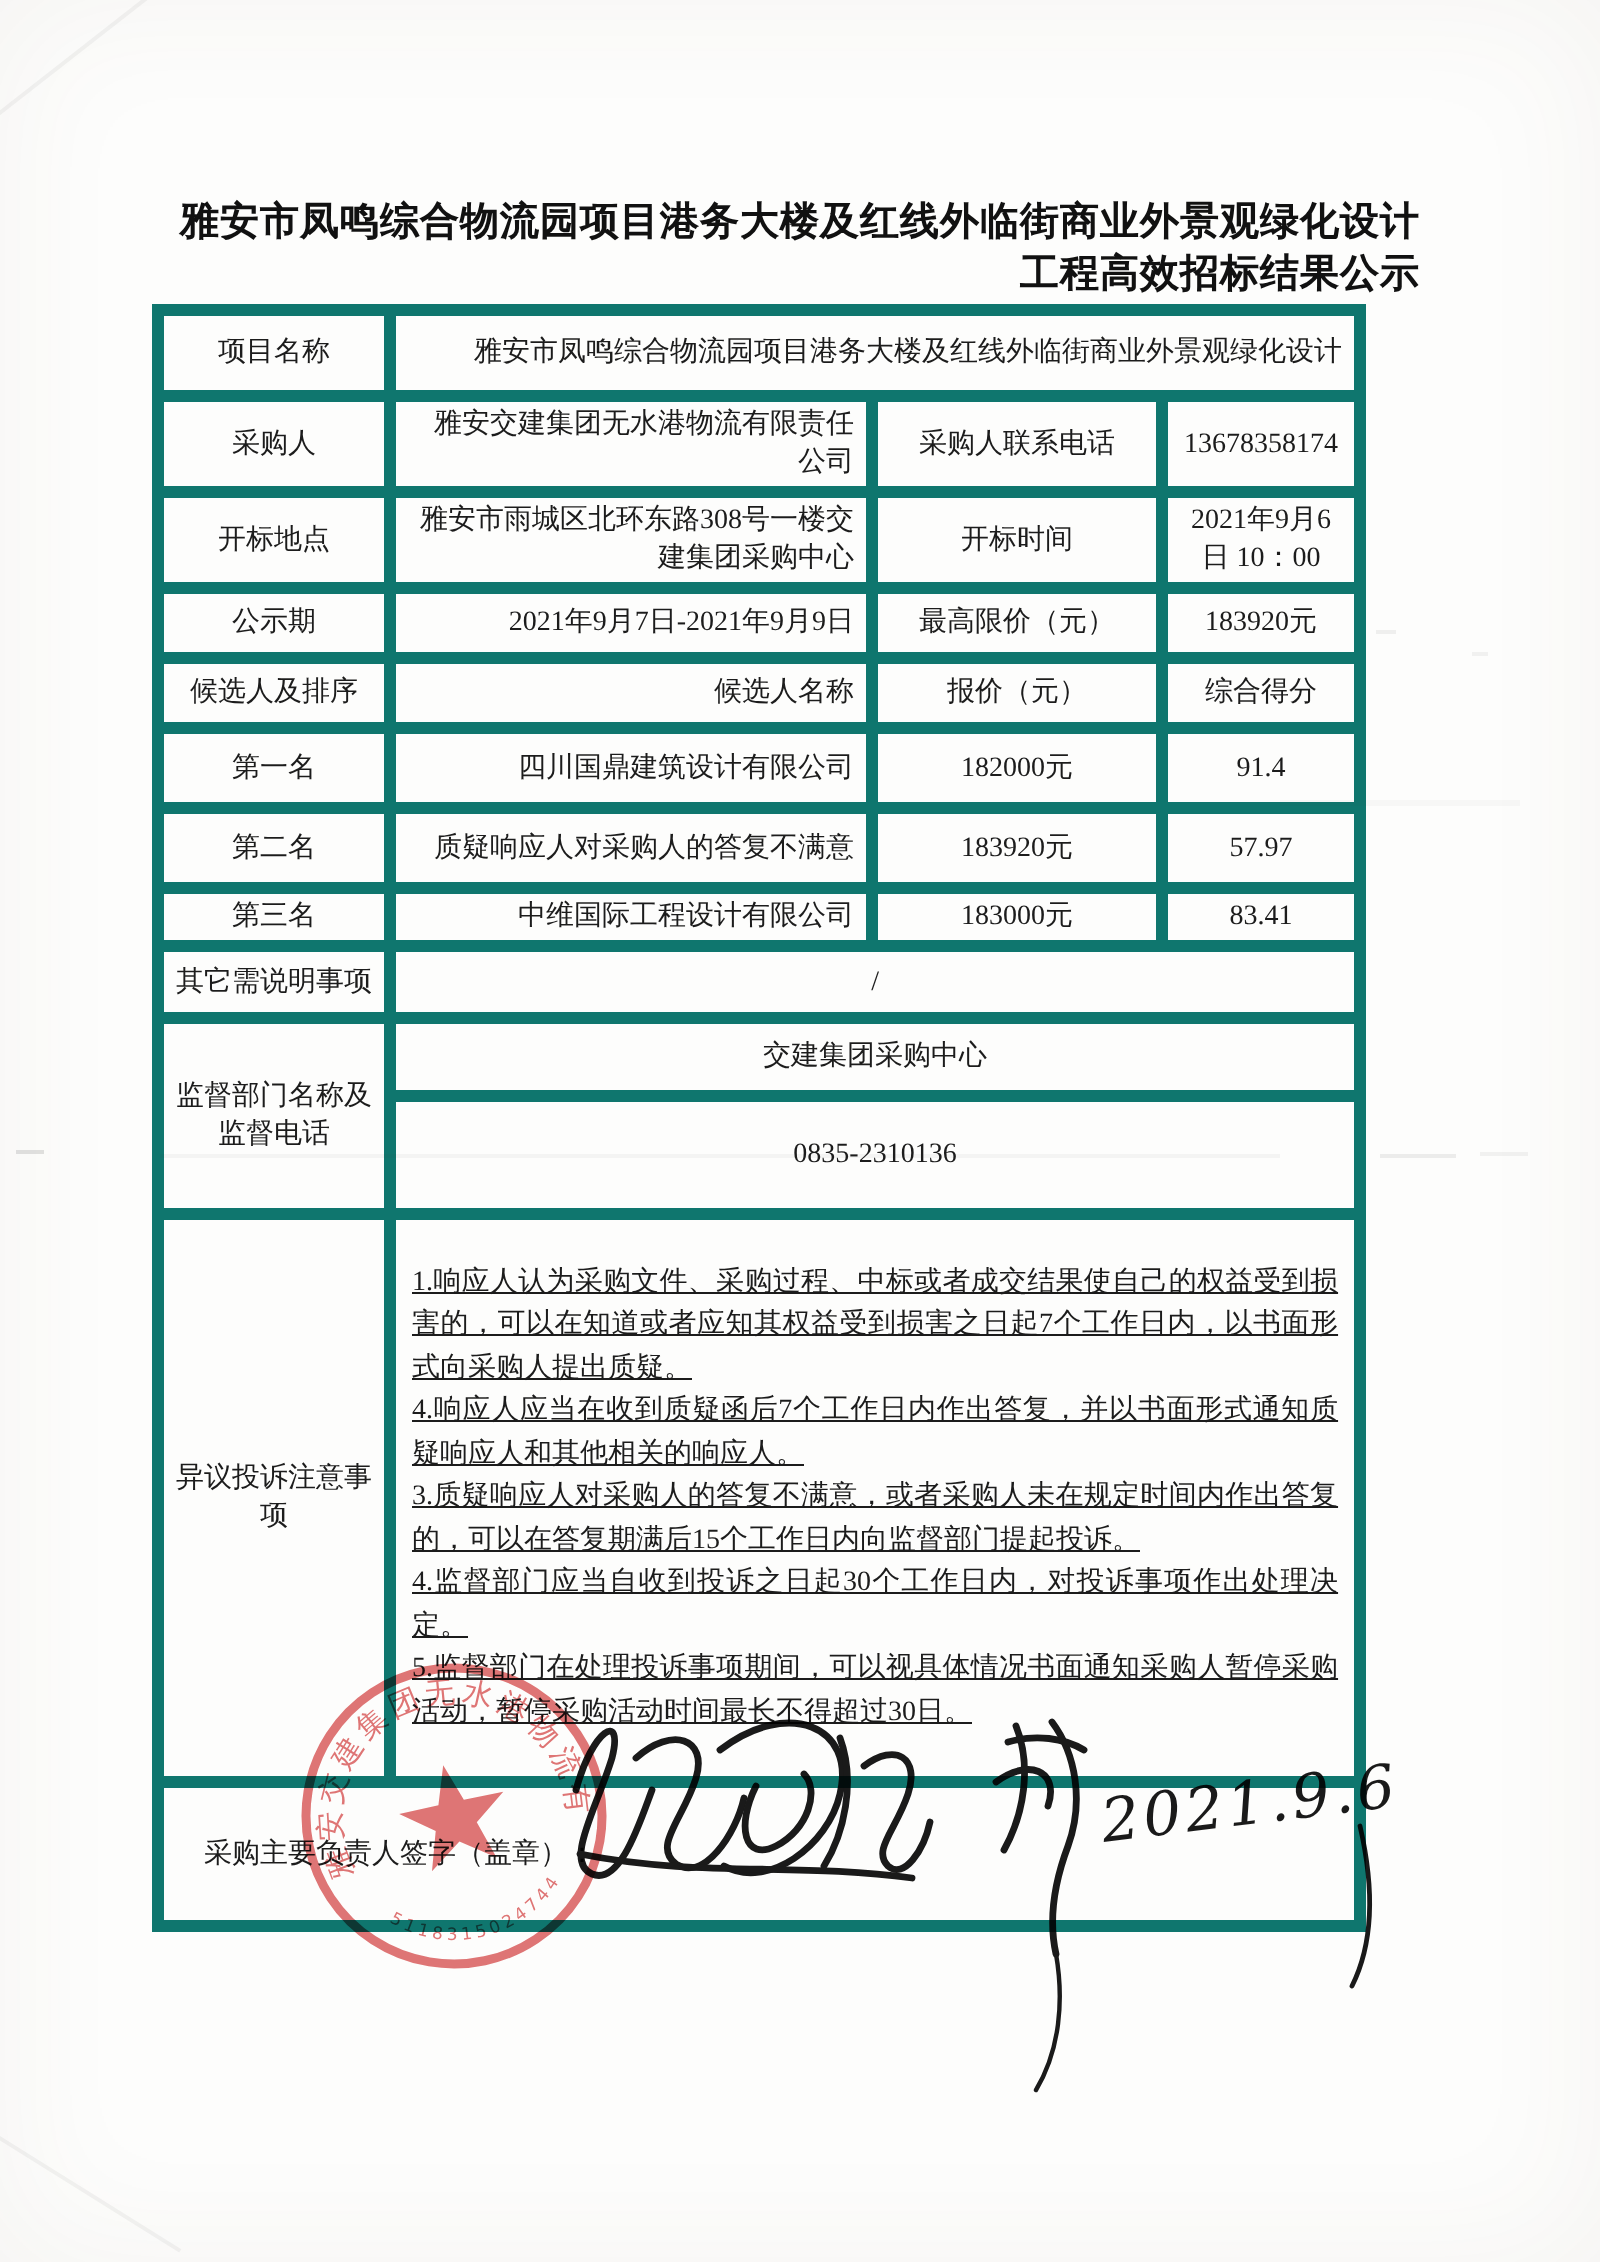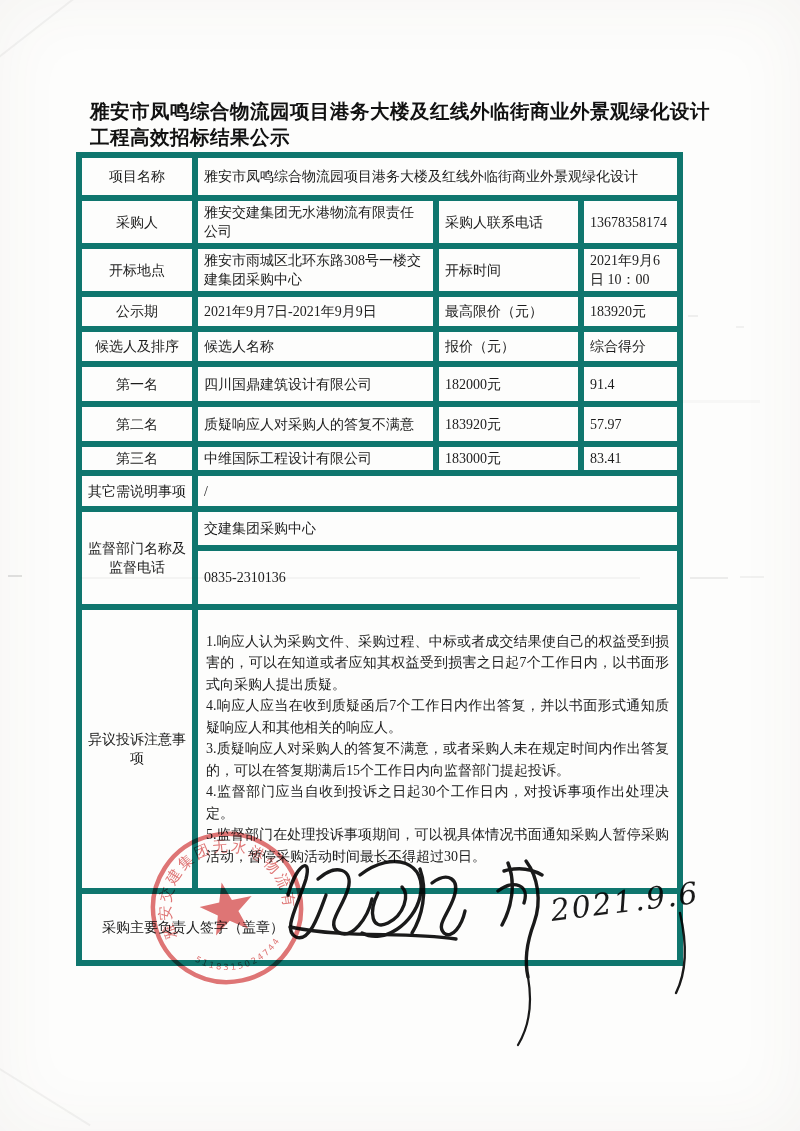--- a/index.html
+++ b/index.html
@@ -8,38 +8,38 @@
     width:800px;height:1131px;
     margin:0 auto;
     background:#fdfdfc;
     overflow:hidden;
     font-family:"Liberation Serif","DejaVu Serif",serif;
     color:#1c1c1c;
     box-shadow:inset 0 0 70px rgba(90,80,60,0.05);
   }
   .doc-title{
     position:absolute;left:90px;top:99px;width:620px;
-    text-align:left;
+    text-align:right;
     font-family:"Liberation Sans","DejaVu Sans",sans-serif;
     font-weight:bold;font-size:19.5px;line-height:25.5px;
     letter-spacing:0.5px;color:#111;
   }
   table.result{
     position:absolute;left:76px;top:152px;width:601px;
     border-collapse:collapse;table-layout:fixed;
   }
   table.result td{
     border:6px solid #0f766e;
     font-size:14px;line-height:19px;
     padding:2px 6px;overflow:hidden;
     vertical-align:middle;
   }
   td.lab{text-align:center;}
-  td.val{text-align:left;}
-  td.ctr{}
+  td.val{text-align:right;}
+  td.ctr{text-align:center;}
   td.name-cell{padding-left:5px;margin-left:20px;}
   td.head-name{padding-left:30px;}
   .obj-wrap{display:flex;flex-direction:column;justify-content:center;height:100%;}
   .obj-item{font-size:14px;line-height:21.5px;text-align:justify;}
   .sig-label{font-size:14px;}
   
   .stamp{
     position:absolute;left:145px;top:826px;width:164px;height:164px;
     transform:rotate(-12deg);
     opacity:.78;mix-blend-mode:multiply;
@@ -119,21 +119,21 @@
       </tr>
       <tr style="height:39px">
         <td class="lab" rowspan="2">监督部门名称及监督电话</td>
         <td class="ctr" colspan="3">交建集团采购中心</td>
       </tr>
       <tr style="height:59px">
         <td class="ctr" colspan="3">0835-2310136</td>
       </tr>
       <tr style="height:284px">
         <td class="lab">异议投诉注意事项</td>
-        <td colspan="3" style="padding:4px 8px;">
+        <td colspan="3" style="padding:4px 8px;text-decoration:underline;">
           <div class="obj-wrap">
             <div class="obj-item">1.响应人认为采购文件、采购过程、中标或者成交结果使自己的权益受到损害的，可以在知道或者应知其权益受到损害之日起7个工作日内，以书面形式向采购人提出质疑。</div>
             <div class="obj-item">4.响应人应当在收到质疑函后7个工作日内作出答复，并以书面形式通知质疑响应人和其他相关的响应人。</div>
             <div class="obj-item">3.质疑响应人对采购人的答复不满意，或者采购人未在规定时间内作出答复的，可以在答复期满后15个工作日内向监督部门提起投诉。</div>
             <div class="obj-item">4.监督部门应当自收到投诉之日起30个工作日内，对投诉事项作出处理决定。</div>
             <div class="obj-item">5.监督部门在处理投诉事项期间，可以视具体情况书面通知采购人暂停采购活动，暂停采购活动时间最长不得超过30日。</div>
           </div>
         </td>
       </tr>
       <tr style="height:72px">

